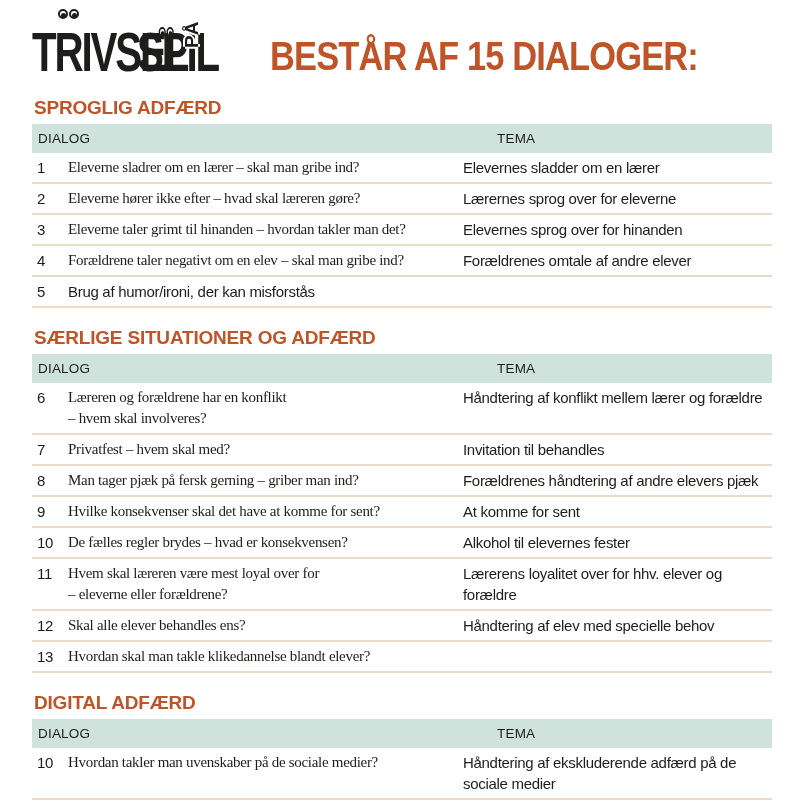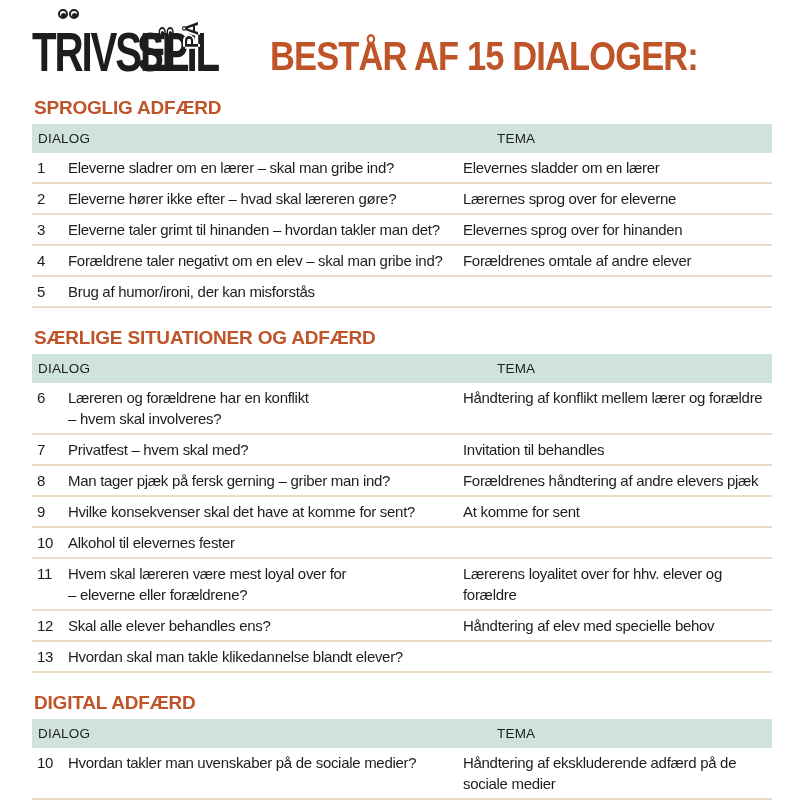--- a/index.html
+++ b/index.html
@@ -63,21 +63,21 @@
   .th{font-size:13.5px;letter-spacing:0.2px;color:var(--text);}
   .th-dialog{padding-left:6px;}
   .rows{width:740px;}
   .row{
     display:grid;grid-template-columns:36px 395px 1fr;
     padding:4px 0 4px;border-bottom:2px solid var(--sep);
     align-items:start;
   }
   .cell{font-size:15px;line-height:21px;letter-spacing:-0.3px;color:var(--text);}
   .cell.num{padding-left:5px;}
-  .cell.dialog{white-space:pre-line;padding-right:0;}
+  .cell.dialog{white-space:pre-line;padding-right:0;font-family:Liberation Serif, serif;}
   .cell.tema{white-space:pre-line;margin-right:-16px;}
 </style>
 </head>
 <body>
 
 <div class="page">
 
   <div class="header">
     <div class="logo">
       <span class="logo-word">TRIVSEL</span>
@@ -163,20 +163,21 @@
     </div>
 
     <div class="row">
       <div class="cell num">9</div>
       <div class="cell dialog">Hvilke konsekvenser skal det have at komme for sent?</div>
       <div class="cell tema">At komme for sent</div>
     </div>
 
     <div class="row">
       <div class="cell num">10</div>
+      <div class="cell dialog">De fælles regler brydes – hvad er konsekvensen?</div>
       <div class="cell tema">Alkohol til elevernes fester</div>
     </div>
 
     <div class="row">
       <div class="cell num">11</div>
       <div class="cell dialog">Hvem skal læreren være mest loyal over for
 – eleverne eller forældrene?</div>
       <div class="cell tema">Lærerens loyalitet over for hhv. elever og
 forældre</div>
     </div>

